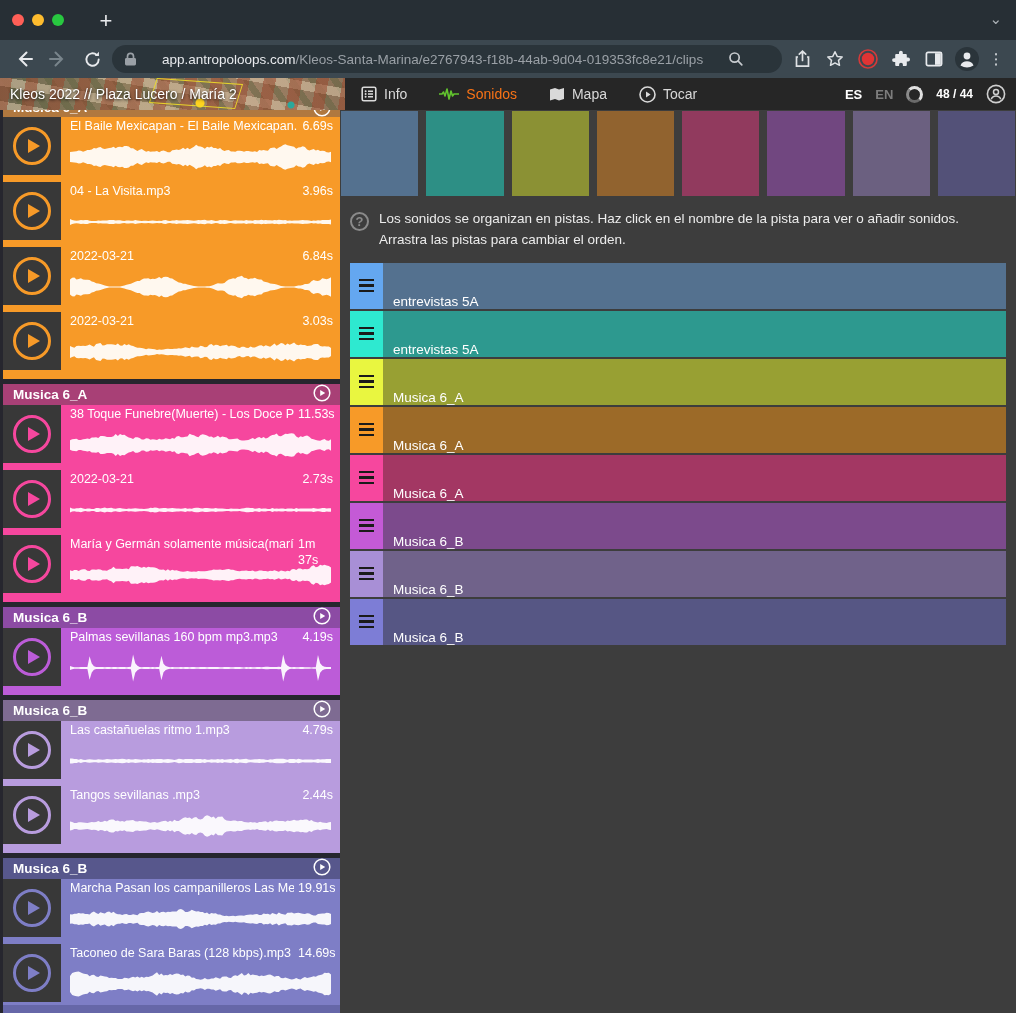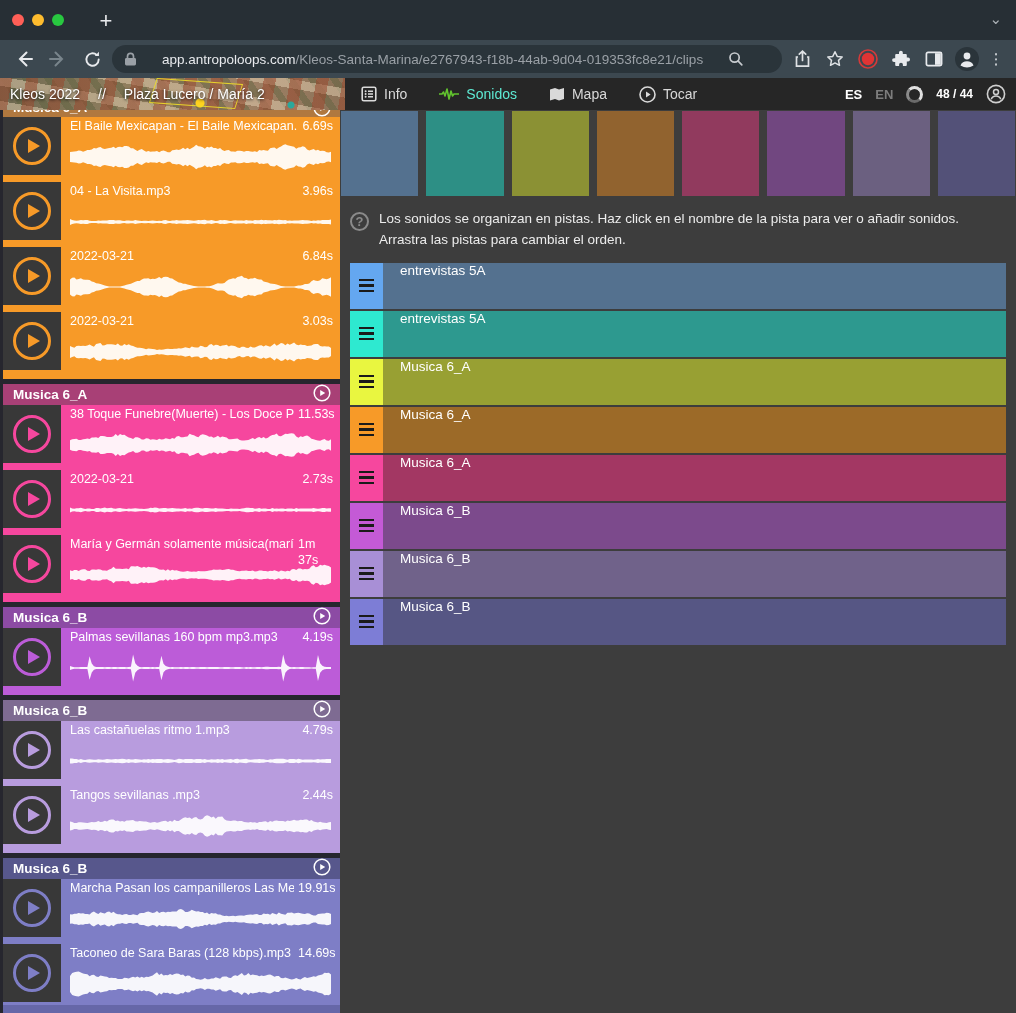--- a/index.html
+++ b/index.html
@@ -32,24 +32,24 @@
   .map-thumb { width:345px; flex:none; position:relative; overflow:hidden;
     background:
       radial-gradient(circle 5px at 200px 25px, #ffd21e 0 4px, rgba(0,0,0,0) 5px),
       radial-gradient(circle 4px at 291px 27px, #2aa79b 0 3px, rgba(0,0,0,0) 4px),
       repeating-linear-gradient(100deg, rgba(152,72,46,0.55) 0 12px, rgba(0,0,0,0) 12px 26px),
       repeating-linear-gradient(10deg, rgba(228,208,178,0.5) 0 9px, rgba(0,0,0,0) 9px 24px),
       repeating-linear-gradient(55deg, rgba(92,97,62,0.45) 0 7px, rgba(0,0,0,0) 7px 18px),
       linear-gradient(90deg,#6f6a52,#93805f 40%,#a08266 70%,#8c7258);
   }
   .poly { position:absolute; left:152px; top:3px; width:88px; height:25px; border:1.5px solid rgba(240,222,40,0.9); transform:skewX(-14deg) rotate(4deg); }
-  .breadcrumb { position:absolute; left:10px; top:0; height:32px; display:flex; align-items:center; gap:18px; font-size:14px; color:#fff; text-shadow:0 1px 3px rgba(0,0,0,0.85); white-space:nowrap; }
+  .breadcrumb { position:absolute; left:10px; top:0; height:32px; display:flex; align-items:center; gap:4px; font-size:14px; color:#fff; text-shadow:0 1px 3px rgba(0,0,0,0.85); white-space:nowrap; }
   .app-nav { display:flex; align-items:center; gap:32px; padding-left:16px; flex:1; }
   .nav-item { display:flex; align-items:center; gap:7px; font-size:14px; color:#d9d9d9; }
-  .nav-item.active { color:#5eead4; }
+  .nav-item.active { color:#f97316; }
   .header-right { display:flex; align-items:center; gap:13px; padding-right:10px; }
   .lang { font-size:13px; font-weight:bold; }
   .lang.on { color:#ffffff; } .lang.off { color:#7d7d7d; }
   .counter { font-size:12px; font-weight:bold; color:#fff; white-space:nowrap; }
   .spinner { width:17px; height:17px; border-radius:50%; border:3px solid #e0e0e0; border-bottom-color:#6a6a6a; border-left-color:#8a8a8a; }
 
   
   .content { display:flex; height:903px; }
   .sidebar { width:340px; flex:none; background:#26262e; padding-left:3px; overflow:hidden; position:relative; }
   .panel { flex:1; background:#3d3d3d; overflow:hidden; }
@@ -76,21 +76,21 @@
   
   .swatch-row { display:flex; gap:8px; padding:1px 1px 0 1px; height:86px; }
   .swatch { flex:1; height:85px; }
   .help-row { display:flex; gap:10px; padding:13px 10px 10px 10px; align-items:flex-start; }
   .help-icon { width:19px; height:19px; border-radius:50%; border:2px solid #8a8a8a; color:#8a8a8a; font-size:13px; font-weight:bold; text-align:center; line-height:16px; flex:none; margin-top:3px; }
   .help-text { font-size:13.5px; color:#ececec; line-height:1.55; max-width:648px; }
   .track-list { padding:2px 10px 0 10px; }
   .track-row { height:46px; margin-bottom:2px; display:flex; }
   .drag-handle { width:33px; flex:none; display:flex; align-items:center; justify-content:center; }
   .hamburger { width:15px; height:13px; background:repeating-linear-gradient(#1b1b1b 0 2.2px, rgba(0,0,0,0) 2.2px 5.4px); }
-  .track-body { flex:1; display:flex; align-items:flex-start; padding-left:17px; font-size:13.5px; color:#fff; }
+  .track-body { flex:1; display:flex; align-items:flex-end; padding-left:10px; font-size:13.5px; color:#fff; }
 
   .sec-play svg, .ic { flex:none; }
 </style>
 </head>
 <body>
 
 <div class="tabstrip">
   <div class="traffic">
     <span class="tl-red"></span>
     <span class="tl-yellow"></span>

